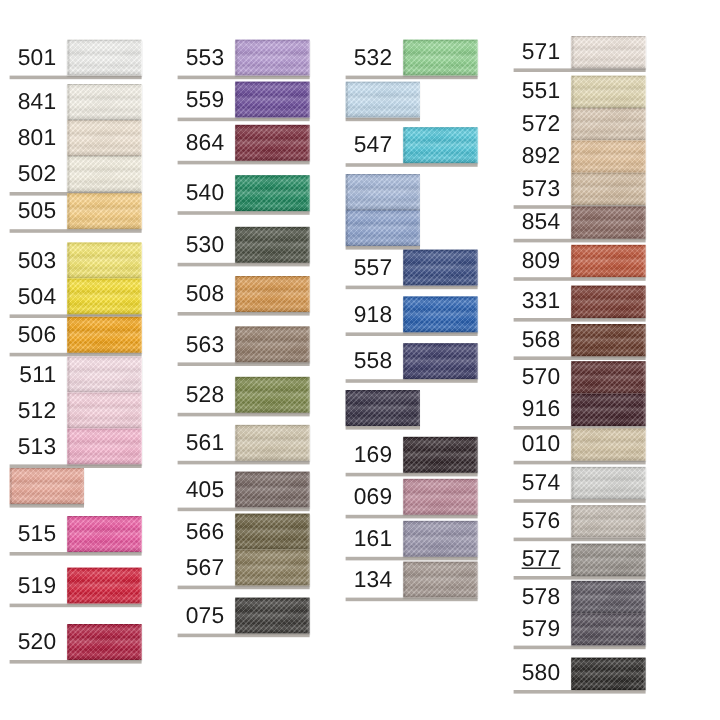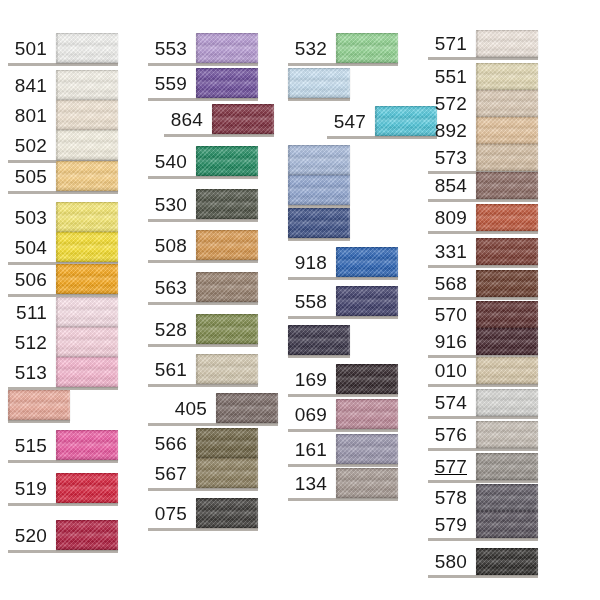--- a/index.html
+++ b/index.html
@@ -313,21 +313,21 @@
         <div class="swatch-stack" style="width: 62px;">
           <div class="swatch" title="559" style="height: 30px; background: rgb(110, 79, 158);">
             <span class="weave"></span>
             <span class="sheen"></span>
             <span class="edge-l"></span>
             <span class="edge-r"></span>
           </div>
           <span class="group-shadow"></span>
         </div>
       </div>
-      <div class="group" style="top: 104px; left: 16px; height: 30px;">
+      <div class="group" style="top: 104px; left: 0px; height: 30px;">
         <div class="labels" style="width: 48px;">
           <div class="label" style="height: 30px;">864</div>
         </div>
         <div class="swatch-stack" style="width: 62px;">
           <div class="swatch" title="864" style="height: 30px; background: rgb(128, 48, 64);">
             <span class="weave"></span>
             <span class="sheen"></span>
             <span class="edge-l"></span>
             <span class="edge-r"></span>
           </div>
@@ -412,21 +412,21 @@
           <div class="swatch" title="561" style="height: 30px; background: rgb(214, 203, 178);">
             <span class="weave"></span>
             <span class="sheen"></span>
             <span class="edge-l"></span>
             <span class="edge-r"></span>
           </div>
           <span class="group-shadow"></span>
         </div>
       </div>
       <div class="group" style="top: 393px; left: 0px; height: 30px;">
-        <div class="labels" style="width: 48px; margin-left: 20px;">
+        <div class="labels" style="width: 48px;">
           <div class="label" style="height: 30px;">405</div>
         </div>
         <div class="swatch-stack" style="width: 62px;">
           <div class="swatch" title="405" style="height: 30px; background: rgb(122, 106, 102);">
             <span class="weave"></span>
             <span class="sheen"></span>
             <span class="edge-l"></span>
             <span class="edge-r"></span>
           </div>
           <span class="group-shadow"></span>
@@ -487,21 +487,21 @@
         <div class="swatch-stack" style="width: 62px;">
           <div class="swatch" title="542" style="height: 30px; background: rgb(199, 224, 242);">
             <span class="weave"></span>
             <span class="sheen"></span>
             <span class="edge-l"></span>
             <span class="edge-r"></span>
           </div>
           <span class="group-shadow"></span>
         </div>
       </div>
-      <div class="group" style="top: 106px; left: 0px; height: 30px; margin-left: 39px;">
+      <div class="group" style="top: 106px; left: 0px; height: 30px;">
         <div class="labels" style="width: 48px;">
           <div class="label" style="height: 30px;">547</div>
         </div>
         <div class="swatch-stack" style="width: 62px;">
           <div class="swatch" title="547" style="height: 30px; background: rgb(82, 201, 221);">
             <span class="weave"></span>
             <span class="sheen"></span>
             <span class="edge-l"></span>
             <span class="edge-r"></span>
           </div>
@@ -519,20 +519,23 @@
           <div class="swatch" title="546" style="height: 30px; background: rgb(145, 167, 210);">
             <span class="weave"></span>
             <span class="sheen"></span>
             <span class="edge-l"></span>
             <span class="edge-r"></span>
           </div>
           <span class="group-shadow"></span>
         </div>
       </div>
       <div class="group" style="top: 208px; left: 0px; height: 30px;">
+        <div class="labels" style="width: 48px;">
+          <div class="label" style="height: 30px;">557</div>
+        </div>
         <div class="swatch-stack" style="width: 62px;">
           <div class="swatch" title="557" style="height: 30px; background: rgb(59, 79, 134);">
             <span class="weave"></span>
             <span class="sheen"></span>
             <span class="edge-l"></span>
             <span class="edge-r"></span>
           </div>
           <span class="group-shadow"></span>
         </div>
       </div>

